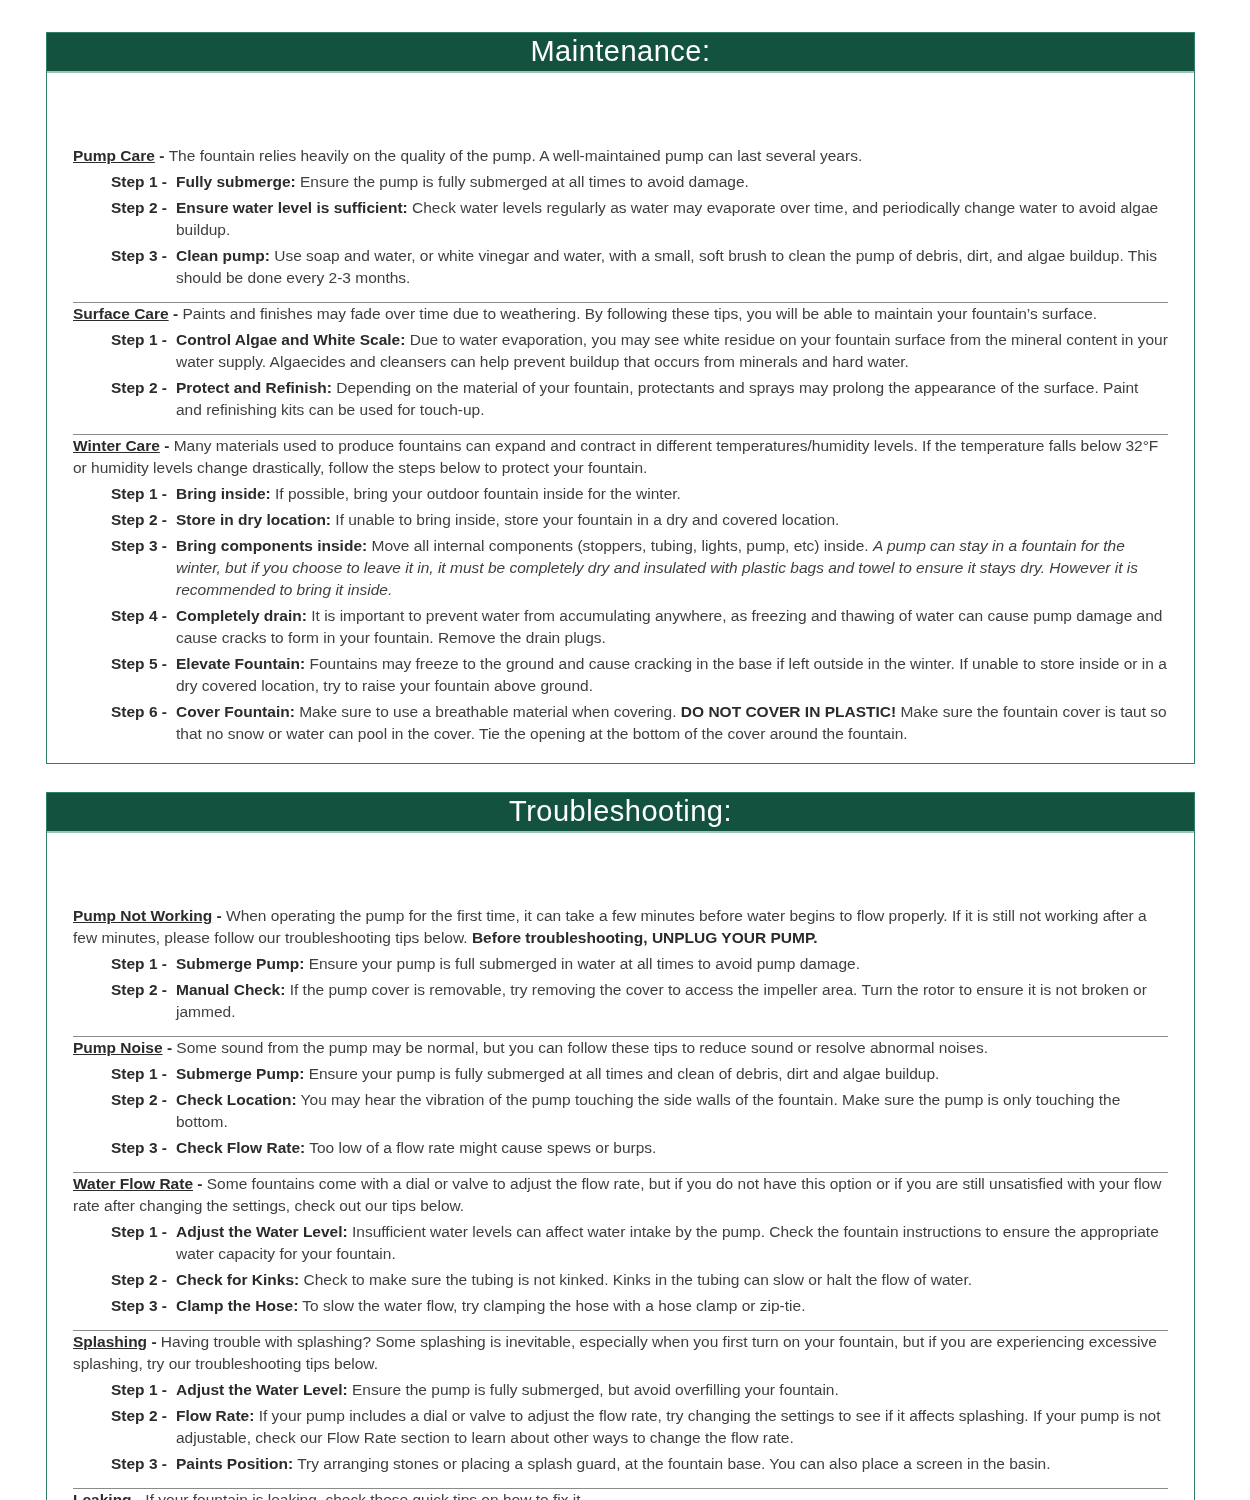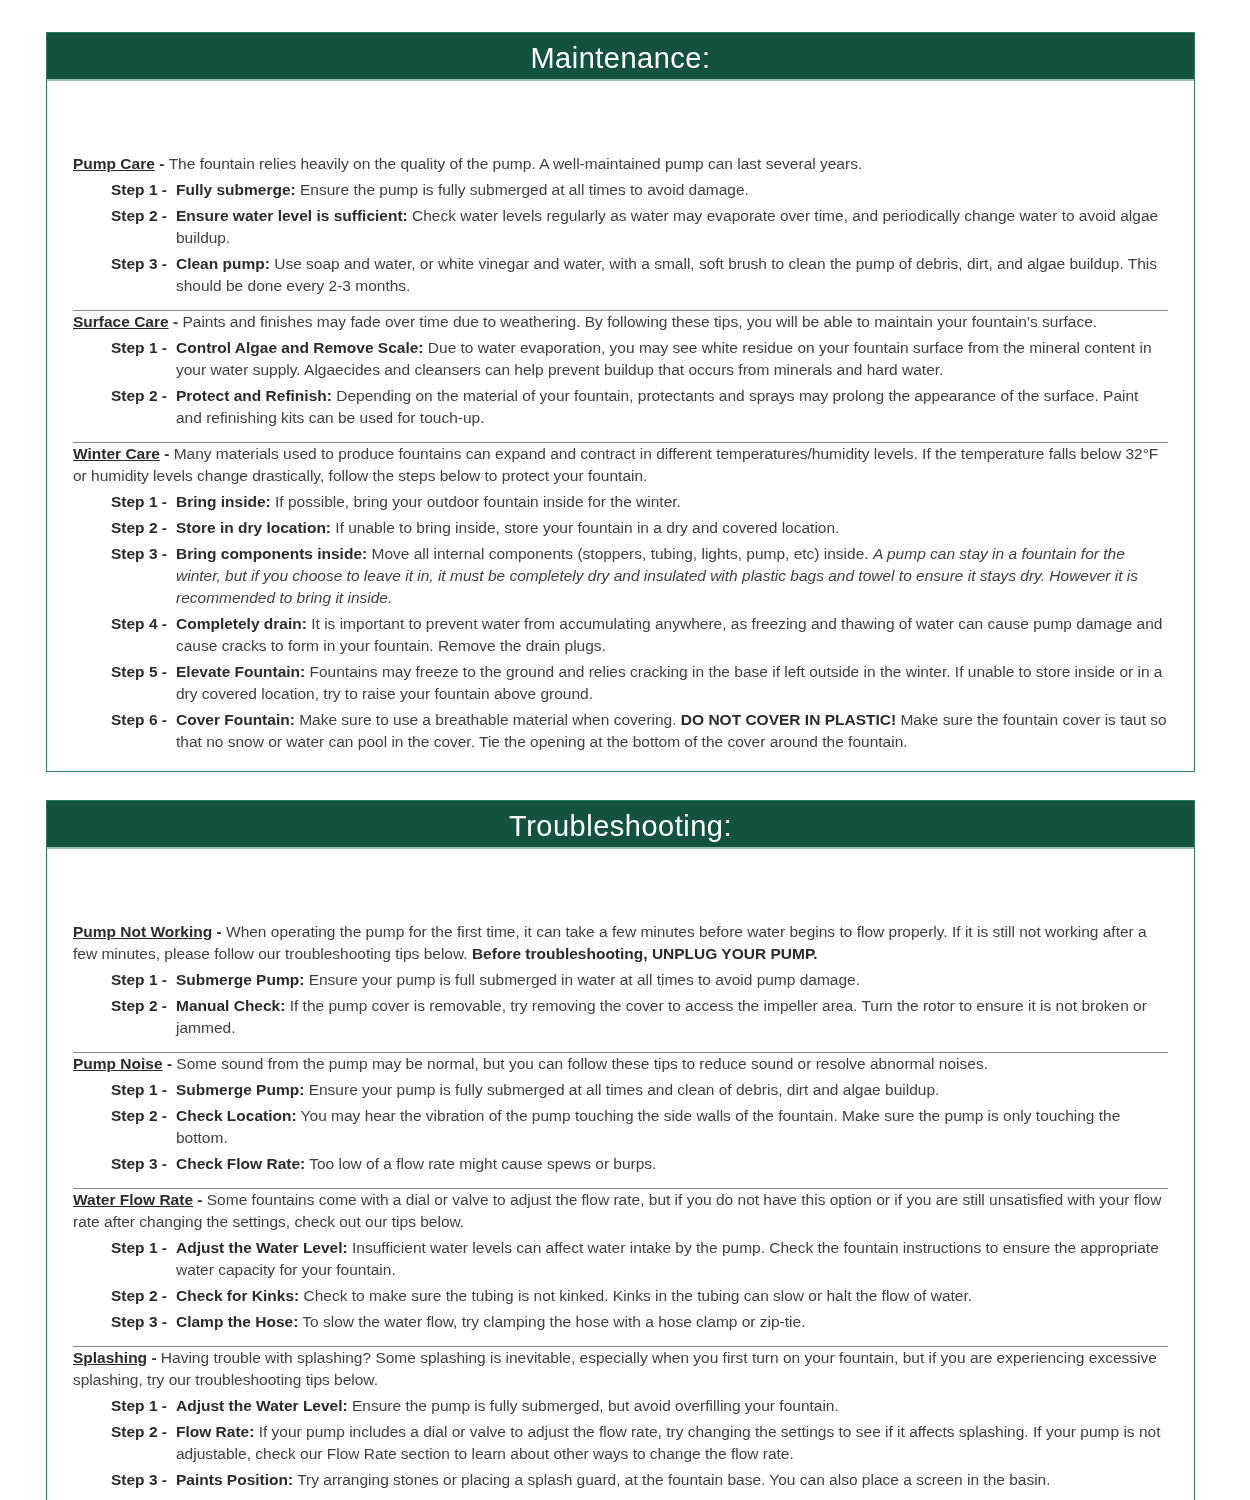--- a/index.html
+++ b/index.html
@@ -22,22 +22,22 @@
   .page{padding:32px 55px 0 46px;}
   .panel{
     width:1149px;
     border:1px solid var(--box-border);
     background:#ffffff;
     margin-bottom:28px;
   }
   .panel-header{
     background:var(--header-bg);
     border-bottom:2px solid var(--header-underline);
-    height:48px;
-    display:flex;align-items:flex-end;justify-content:center;
+    height:40px;
+    display:flex;align-items:center;justify-content:center;
   }
   .panel-header h1{
     color:var(--header-text);
     font-size:29px;font-weight:400;letter-spacing:.5px;
   }
   .panel-body{padding:24px 26px 18px 26px;margin-top:48px;}
   .topic + .topic{border-top:1px solid var(--divider);margin-top:13px;}
   .topic-heading{font-weight:700;color:var(--strong-text);text-decoration:underline;}
   .topic-dash{font-weight:700;color:var(--strong-text);white-space:pre;}
   .steps{margin-top:2px;}
@@ -76,21 +76,21 @@
     <span class="step-body"><b class="step-label">Clean pump:</b> <span class="step-text"><span>Use soap and water, or white vinegar and water, with a small, soft brush to clean the pump of debris, dirt, and algae buildup. This should be done every 2-3 months.</span></span></span>
   </div>
 </div>
   </div>
 
   <div class="topic">
     <p class="topic-intro"><span class="topic-heading">Surface Care</span><span class="topic-dash"> - </span><span class="intro-text"><span>Paints and finishes may fade over time due to weathering. By following these tips, you will be able to maintain your fountain’s surface.</span></span></p>
     <div class="steps">
   <div class="step">
     <span class="step-num">Step 1 -</span>
-    <span class="step-body"><b class="step-label">Control Algae and Remove Scale:</b> <span class="step-text"><span>Due to water evaporation, you may see white residue on your fountain surface from the mineral content in your water supply. Algaecides and cleansers can help prevent buildup that occurs from minerals and hard water.</span></span></span>
+    <span class="step-body"><b class="step-label">Control Algae and White Scale:</b> <span class="step-text"><span>Due to water evaporation, you may see white residue on your fountain surface from the mineral content in your water supply. Algaecides and cleansers can help prevent buildup that occurs from minerals and hard water.</span></span></span>
   </div>
 
   <div class="step">
     <span class="step-num">Step 2 -</span>
     <span class="step-body"><b class="step-label">Protect and Refinish:</b> <span class="step-text"><span>Depending on the material of your fountain, protectants and sprays may prolong the appearance of the surface. Paint and refinishing kits can be used for touch-up.</span></span></span>
   </div>
 </div>
   </div>
 
   <div class="topic">
@@ -111,21 +111,21 @@
     <span class="step-body"><b class="step-label">Bring components inside:</b> <span class="step-text"><span>Move all internal components (stoppers, tubing, lights, pump, etc) inside. </span><span class="seg-i">A pump can stay in a fountain for the winter, but if you choose to leave it in, it must be completely dry and insulated with plastic bags and towel to ensure it stays dry. However it is recommended to bring it inside.</span></span></span>
   </div>
 
   <div class="step">
     <span class="step-num">Step 4 -</span>
     <span class="step-body"><b class="step-label">Completely drain:</b> <span class="step-text"><span>It is important to prevent water from accumulating anywhere, as freezing and thawing of water can cause pump damage and cause cracks to form in your fountain. Remove the drain plugs.</span></span></span>
   </div>
 
   <div class="step">
     <span class="step-num">Step 5 -</span>
-    <span class="step-body"><b class="step-label">Elevate Fountain:</b> <span class="step-text"><span>Fountains may freeze to the ground and relies cracking in the base if left outside in the winter. If unable to store inside or in a dry covered location, try to raise your fountain above ground.</span></span></span>
+    <span class="step-body"><b class="step-label">Elevate Fountain:</b> <span class="step-text"><span>Fountains may freeze to the ground and cause cracking in the base if left outside in the winter. If unable to store inside or in a dry covered location, try to raise your fountain above ground.</span></span></span>
   </div>
 
   <div class="step">
     <span class="step-num">Step 6 -</span>
     <span class="step-body"><b class="step-label">Cover Fountain:</b> <span class="step-text"><span>Make sure to use a breathable material when covering. </span><span class="seg-b">DO NOT COVER IN PLASTIC!</span><span> Make sure the fountain cover is taut so that no snow or water can pool in the cover. Tie the opening at the bottom of the cover around the fountain.</span></span></span>
   </div>
 </div>
   </div>
 </div>
   </section>

